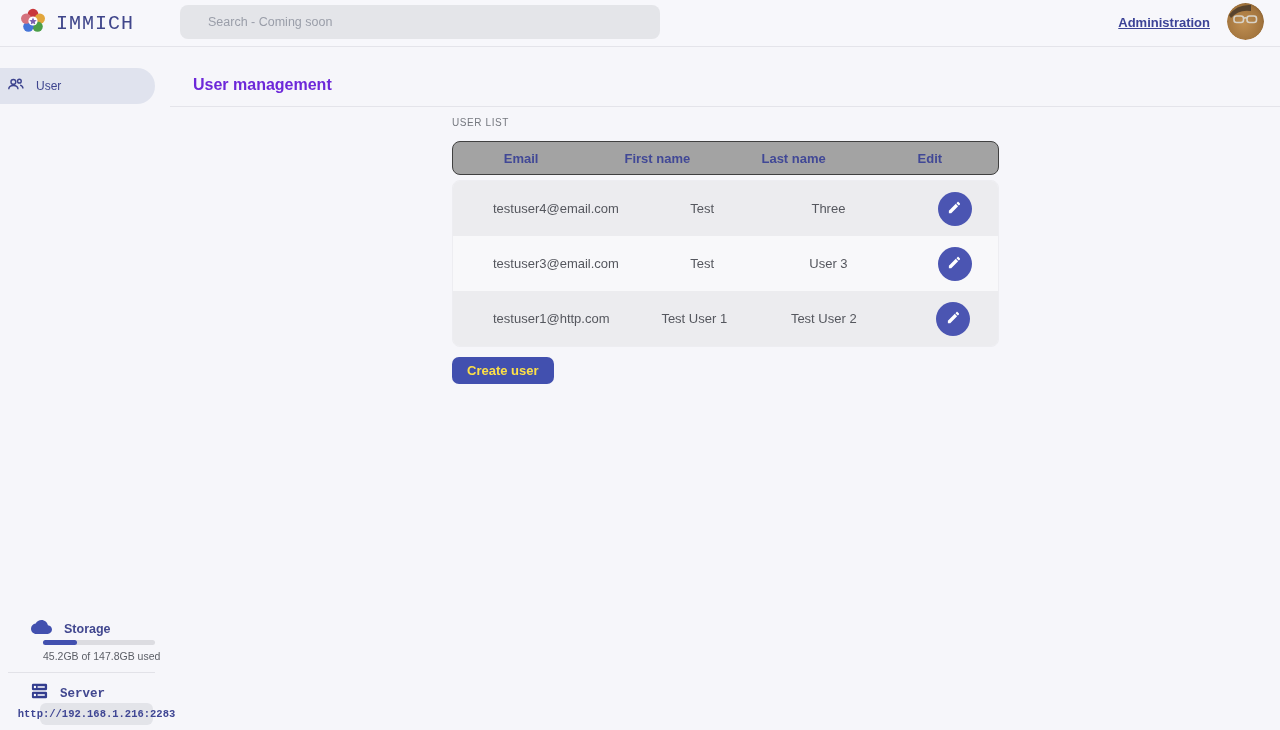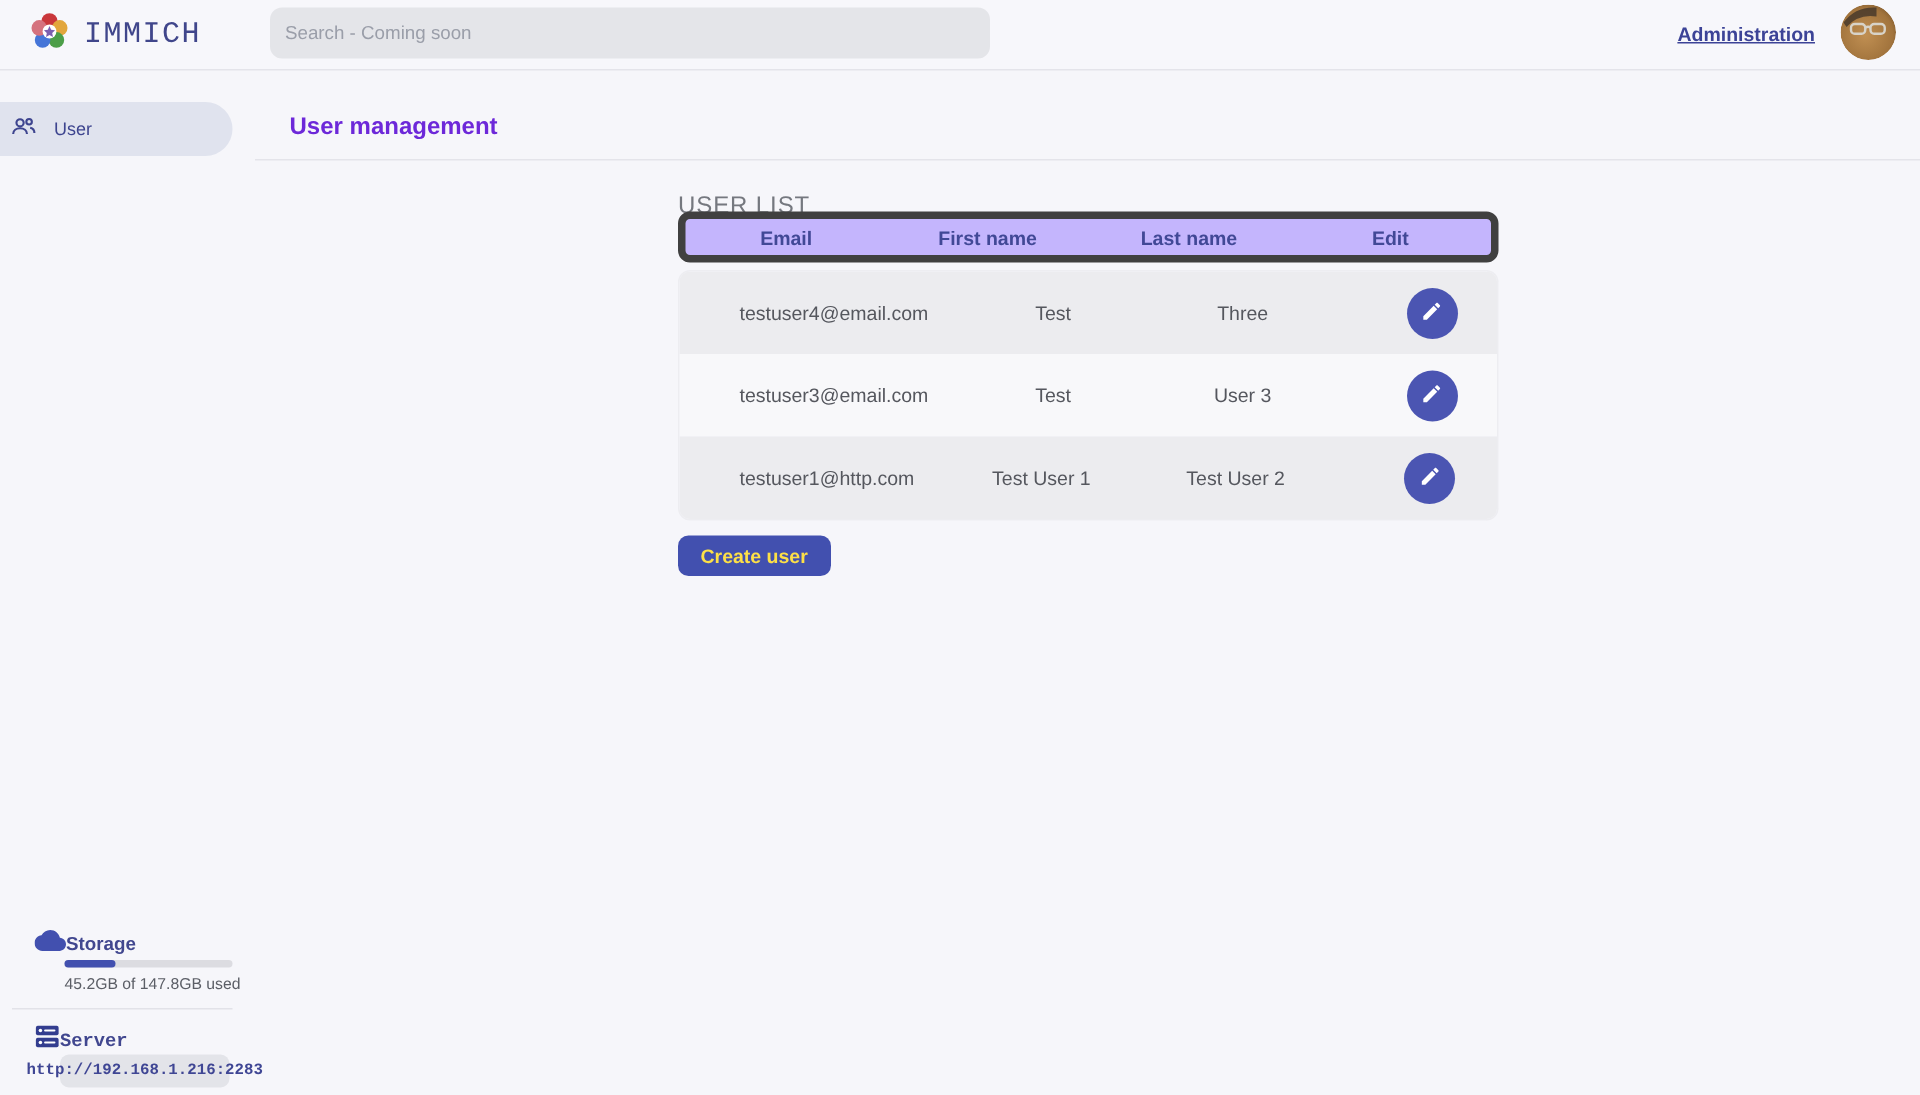--- a/index.html
+++ b/index.html
@@ -24,21 +24,21 @@
   .logo-text {
     font-family: Liberation Mono, monospace;
     font-size: 20px; letter-spacing: 1px;
     color: #40468b; font-weight: 400;
   }
   .search-bar {
     position: absolute; left: 180px; top: 5px;
     width: 480px; height: 34px;
     background: #e4e5e9;
     border: none; border-radius: 8px;
-    padding: 0 10px;
+    padding: 0 28px;
     font-size: 12.5px; color: #4a4d55;
     font-family: "Liberation Sans", sans-serif;
     outline: none;
   }
   .search-bar::placeholder { color: #9a9ea9; }
   .admin-link {
     position: absolute; right: 70px; top: 15px;
     font-size: 13px; font-weight: 600;
     color: #3c4397; text-decoration: underline;
     cursor: pointer;
@@ -57,21 +57,21 @@
     position: absolute; top: 21px; left: 0;
     width: 155px; height: 36px;
     background: #e0e3ee;
     border-radius: 0 20px 20px 0;
     display: flex; align-items: center; gap: 12px;
     padding-left: 7px;
     cursor: pointer;
   }
   .side-item-label { font-size: 12px; font-weight: 500; color: #3e458f; }
 
-  .widget-head { display: flex; align-items: center; gap: 0; padding-left: 3px; margin-left: 20px; }
+  .widget-head { display: flex; align-items: center; gap: 12px; padding-left: 31px; }
   .widget-title { font-size: 12.5px; font-weight: 700; color: #41478f; }
 
   .storage-widget { position: absolute; left: 0; top: 572px; width: 155px; }
   .progress-track {
     position: absolute; left: 43px; top: 21px;
     width: 112px; height: 5px;
     background: #dcdce1; border-radius: 3px;
   }
   .progress-fill {
     height: 100%; background: #4250af; border-radius: 3px;
@@ -100,27 +100,27 @@
   .main { position: absolute; top: 47px; left: 155px; right: 0; bottom: 0; }
   .page-title {
     position: absolute; left: 38px; top: 29px;
     font-size: 16px; font-weight: 700; color: #6d28d9;
   }
   .title-divider {
     position: absolute; left: 15px; right: 0; top: 59px;
     border-top: 1px solid #e4e4ea;
   }
   .section-label {
-    position: absolute; left: 297px; top: 82px;
-    font-size: 16px; color: #75787f; letter-spacing: 0.6px;
+    position: absolute; left: 297px; top: 70px;
+    font-size: 10px; color: #75787f; letter-spacing: 0.6px;
   }
   .user-table { position: absolute; left: 297px; top: 94px; width: 547px; }
   .t-header {
-    height: 34px; background: #c4b5fd;
-    border: 5px solid #404040; border-radius: 8px;
+    height: 34px; background: #a3a3a3;
+    border: 1px solid #404040; border-radius: 8px;
     display: grid; grid-template-columns: repeat(4, 1fr);
     align-items: center;
   }
   .t-header .th {
     text-align: center; font-size: 13px; font-weight: 600; color: #414896;
   }
   .t-body {
     margin-top: 5px; border-radius: 8px; overflow: hidden;
     border: 1px solid #ededf1;
   }

